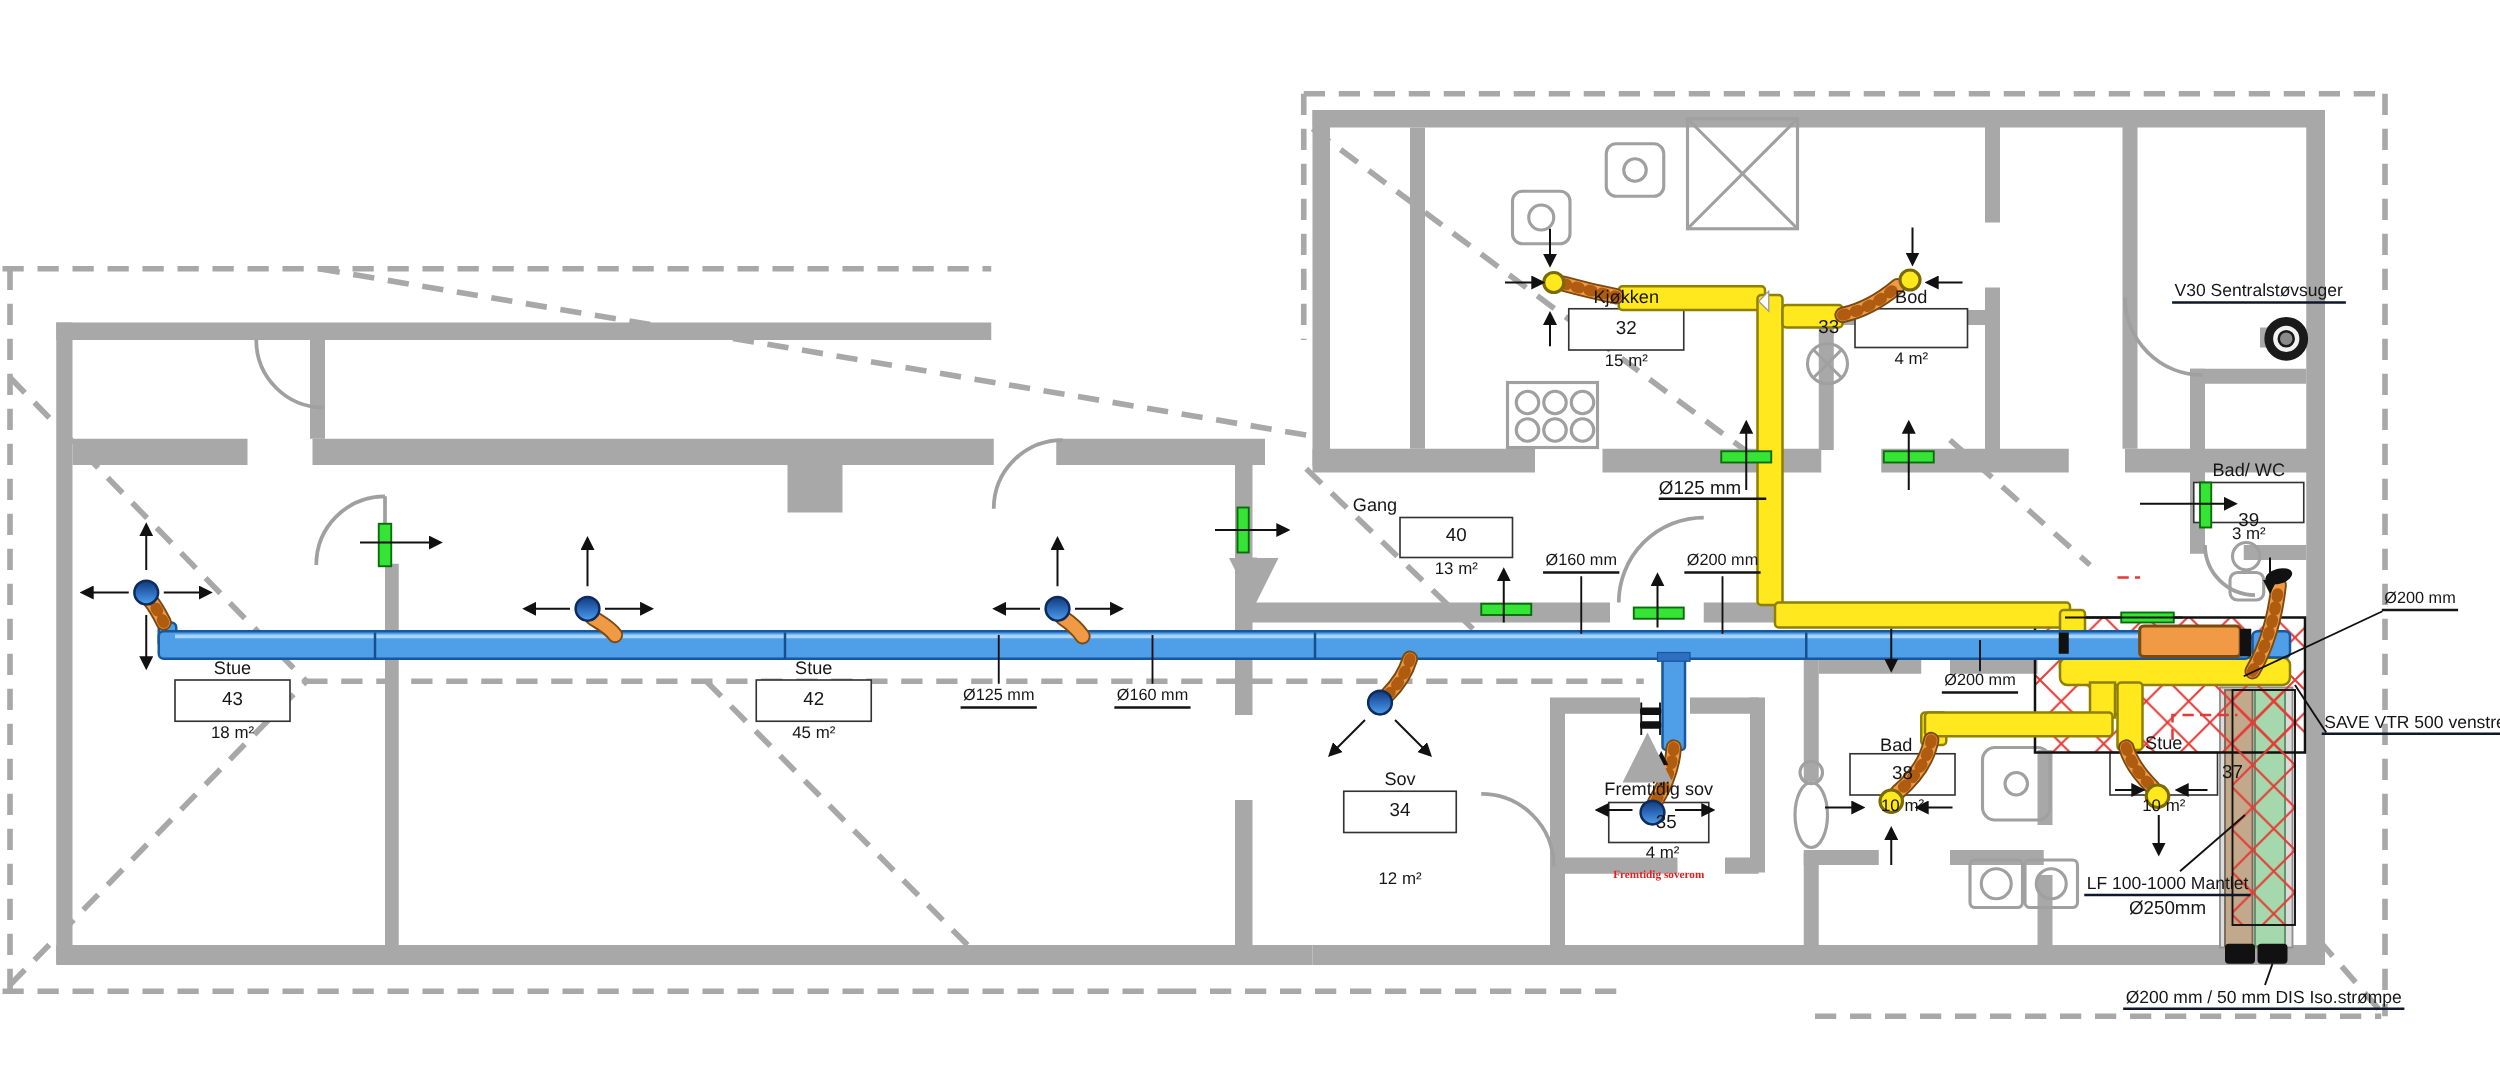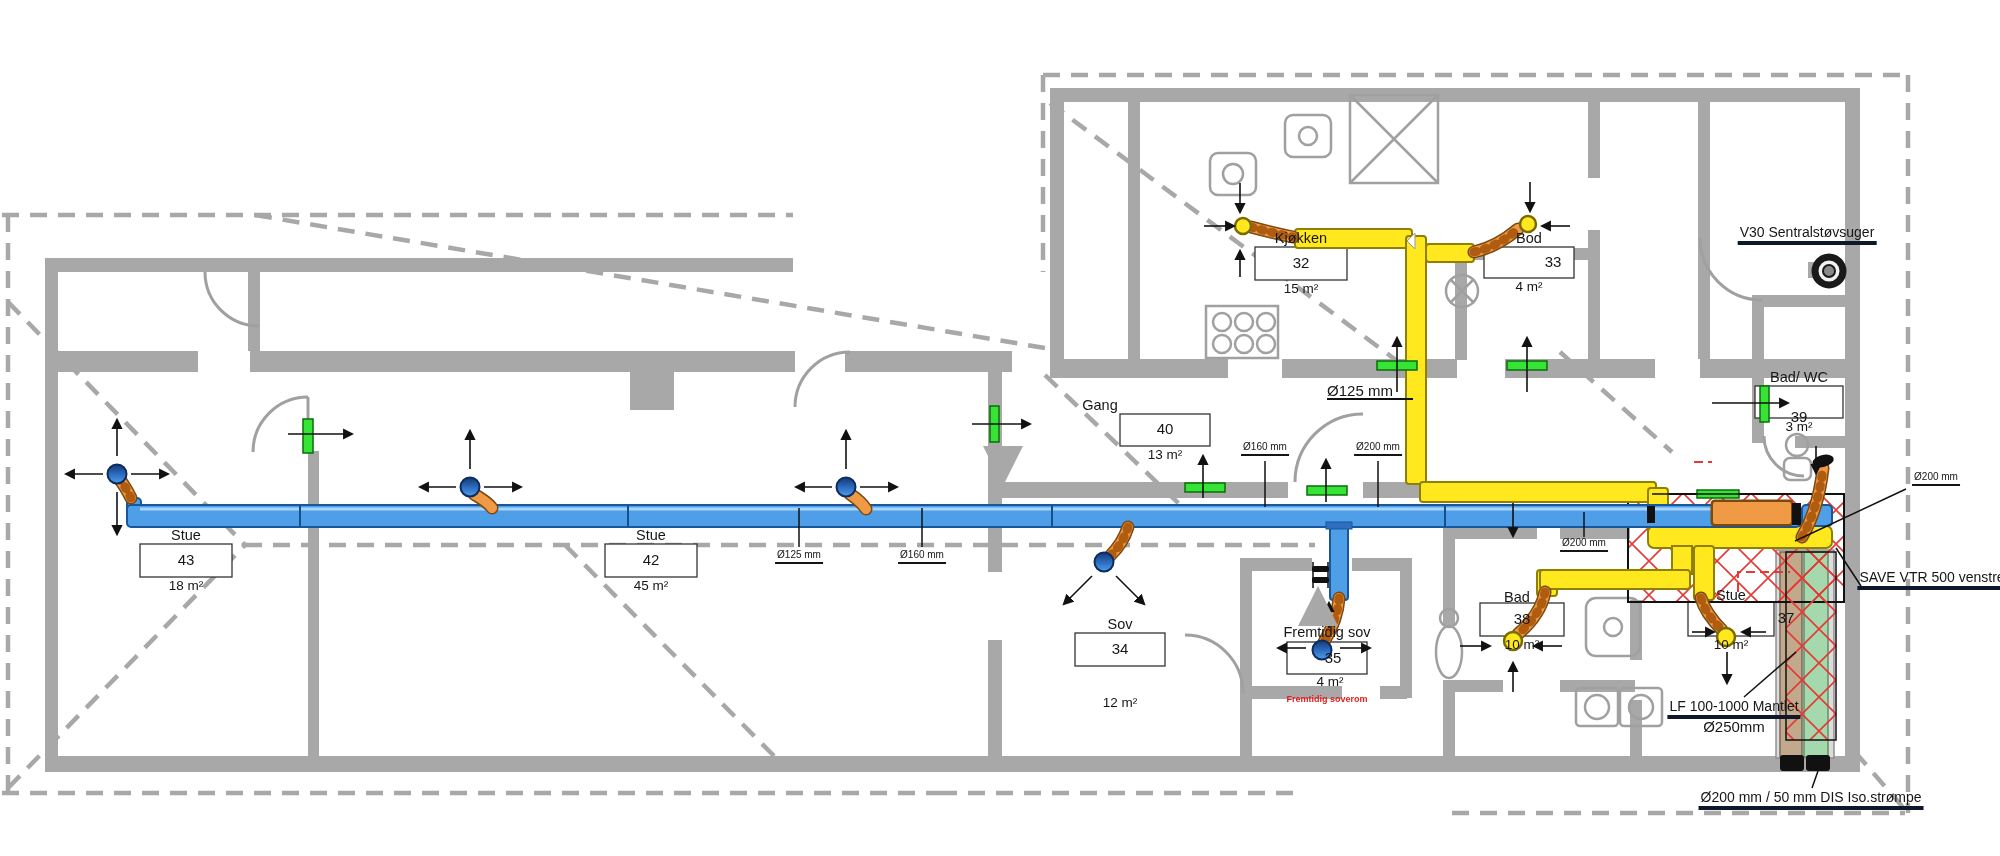--- a/index.html
+++ b/index.html
@@ -3,24 +3,24 @@
 <meta charset="utf-8">
 <style>
   html,body{margin:0;padding:0;background:#fff;}
   .canvas{position:relative;width:2000px;height:856px;background:#ffffff;overflow:hidden;
           font-family:"Liberation Sans",sans-serif;color:#161616;}
   .canvas svg{position:absolute;left:0;top:0;}
   .lbl{position:absolute;transform:translateX(-50%);white-space:nowrap;z-index:5;line-height:1.15;}
   .room-name{font-size:14.5px;text-align:center;}
   .room-num{font-size:15px;}
   .room-area{font-size:13.5px;}
-  .dim{font-size:10px;border-bottom:2px solid #151515;padding:0 2px 1px 2px;}
+  .dim{font-size:13px;border-bottom:2px solid #151515;padding:0 2px 1px 2px;}
   .dim-plain{font-size:15px;}
-  .ann{font-size:14px;border-bottom:4px solid #0f172a;padding:0 2px 1px 2px;text-align:center;}
-  .note-red{font-size:9px;font-weight:bold;color:#e81c1c;}
+  .ann{font-size:14px;border-bottom:2px solid #0f172a;padding:0 2px 1px 2px;text-align:center;}
+  .note-red{font-size:9px;font-weight:bold;color:#e81c1c;font-family:Liberation Serif, serif;}
 </style>
 </head>
 <body>
 
 <div class="canvas">
 
 <svg width="2000" height="856" viewBox="0 0 2000 856">
   <defs>
     <marker id="ah" viewBox="0 0 10 10" refX="8" refY="5" markerWidth="7" markerHeight="7" orient="auto">
           <path d="M0,0L10,5L0,10z" fill="#111"></path>
@@ -343,21 +343,21 @@
 
 <div class="lbl room-name" style="left:1100px;top:397px">Gang</div>
 <div class="lbl room-num" style="left:1165px;top:420px">40</div>
 <div class="lbl room-area" style="left:1165px;top:447px">13 m²</div>
 
 <div class="lbl room-name" style="left:1301px;top:230px">Kjøkken</div>
 <div class="lbl room-num" style="left:1301px;top:254px">32</div>
 <div class="lbl room-area" style="left:1301px;top:281px">15 m²</div>
 
 <div class="lbl room-name" style="left:1529px;top:230px">Bod</div>
-<div class="lbl room-num" style="left:1553px;top:253px">33</div>
+<div class="lbl room-num" style="left:1463px;top:253px">33</div>
 <div class="lbl room-area" style="left:1529px;top:279px">4 m²</div>
 
 <div class="lbl room-name" style="left:1799px;top:369px">Bad/ WC</div>
 <div class="lbl room-num" style="left:1799px;top:408px">39</div>
 <div class="lbl room-area" style="left:1799px;top:419px">3 m²</div>
 
 <div class="lbl room-name" style="left:1120px;top:616px">Sov</div>
 <div class="lbl room-num" style="left:1120px;top:640px">34</div>
 <div class="lbl room-area" style="left:1120px;top:695px">12 m²</div>
 

